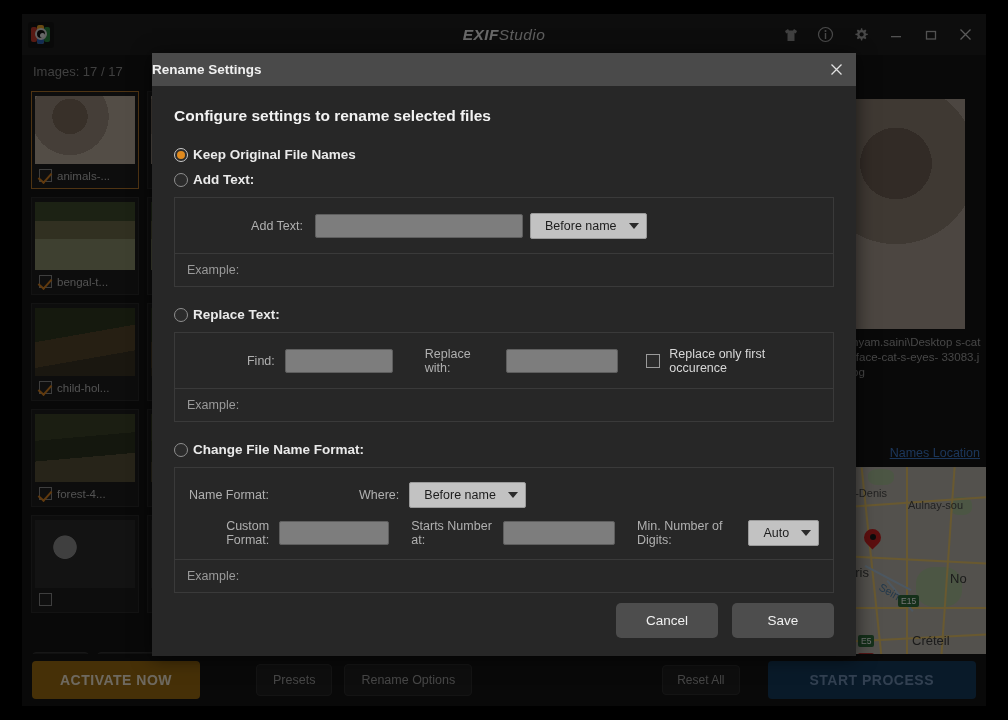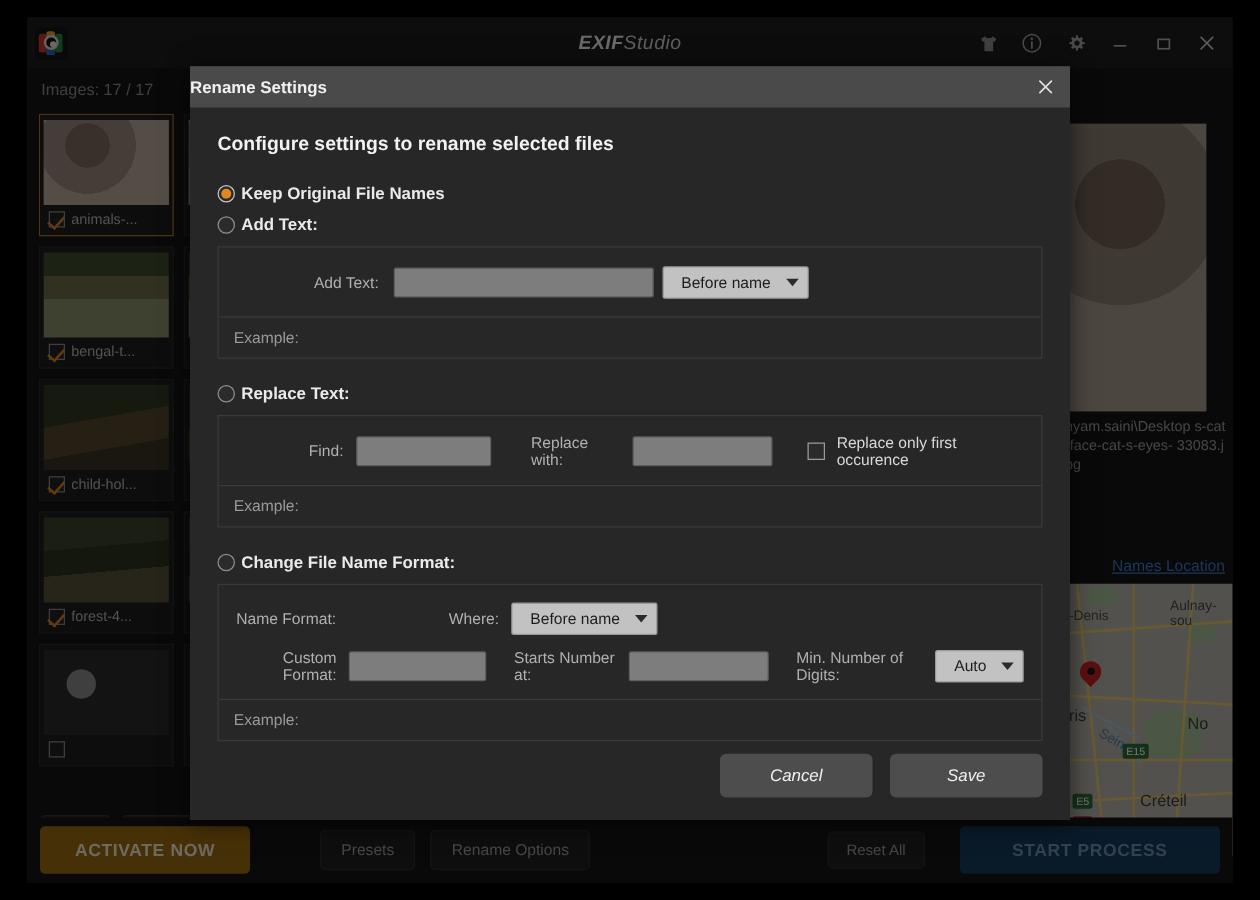--- a/index.html
+++ b/index.html
@@ -283,21 +283,21 @@
   }
   .chk-label { color: #d8d8d8; font-size: 12.5px; }
 
   .dlg-footer {
     position: absolute; right: 22px; bottom: 18px;
     display: flex; gap: 14px;
   }
   .dbtn {
     background: #4d4d4d; color: #f0f0f0;
     border: none; border-radius: 5px;
-    font-size: 13.5px; padding: 10px 0; width: 122px; text-align: center; font-style: italic;
+    font-size: 13.5px; padding: 10px 0; width: 102px; text-align: center;
   }
 </style>
 </head>
 <body>
 
 <div id="app">
 
   <div class="app-window">
 
     <div class="titlebar">
@@ -442,21 +442,21 @@
         <div class="road" style="left:0; top:92px; width:136px; height:2px; transform:rotate(3deg);"></div>
         <div class="road" style="left:0; top:140px; width:136px; height:2px;"></div>
         <div class="road" style="left:56px; top:0; width:2px; height:218px;"></div>
         <div class="road" style="left:96px; top:0; width:2px; height:218px; transform:rotate(4deg);"></div>
         <div class="road" style="left:22px; top:0; width:2px; height:218px; transform:rotate(-6deg);"></div>
         <div class="road" style="left:0; top:170px; width:136px; height:2px; transform:rotate(-3deg);"></div>
         <div class="water" style="left:12px; top:110px; width:52px; height:2px; transform:rotate(28deg);"></div>
         <div class="water" style="left:30px; top:128px; width:40px; height:2px; transform:rotate(50deg);"></div>
         <div class="pin"></div>
         <div class="map-label" style="left:-4px; top:20px;">nt-Denis</div>
-        <div class="map-label" style="left:58px; top:12px;margin-left:28px;">Aulnay-sou</div>
+        <div class="map-label" style="left:58px; top:32px;">Aulnay-sou</div>
         <div class="map-label big" style="left:-2px; top:98px;">aris</div>
         <div class="map-label big" style="left:100px; top:104px;">No</div>
         <div class="map-label big" style="left:62px; top:166px;">Créteil</div>
         <div class="map-label" style="left:28px; top:120px; color:#4f7ea6; transform:rotate(30deg);">Seine</div>
         <div class="shield" style="left:48px; top:128px;">E15</div>
         <div class="shield" style="left:8px; top:168px;">E5</div>
         <div class="shield red" style="left:8px; top:186px;">6B</div>
         <div class="shield red" style="left:6px; top:204px;">A106</div>
         <div class="map-credit">2020 Tele Atlas, Imagery ©20</div>
       </div>

